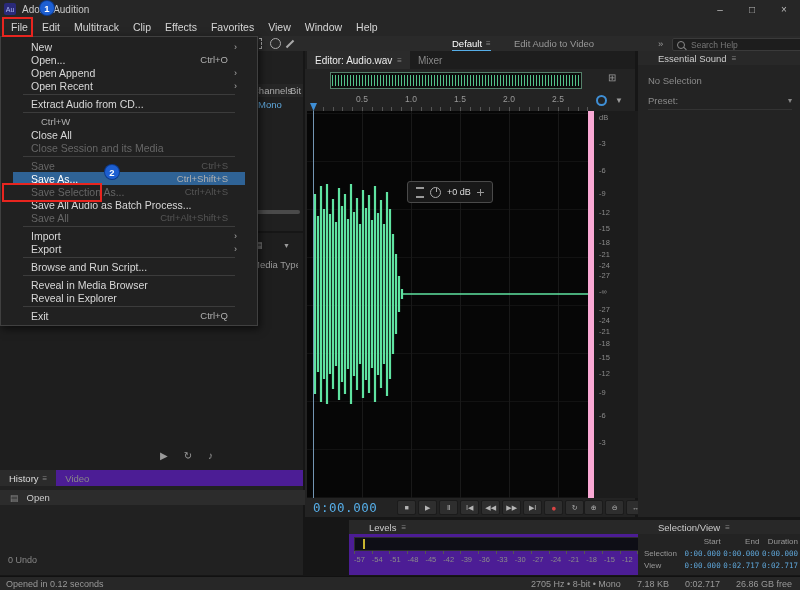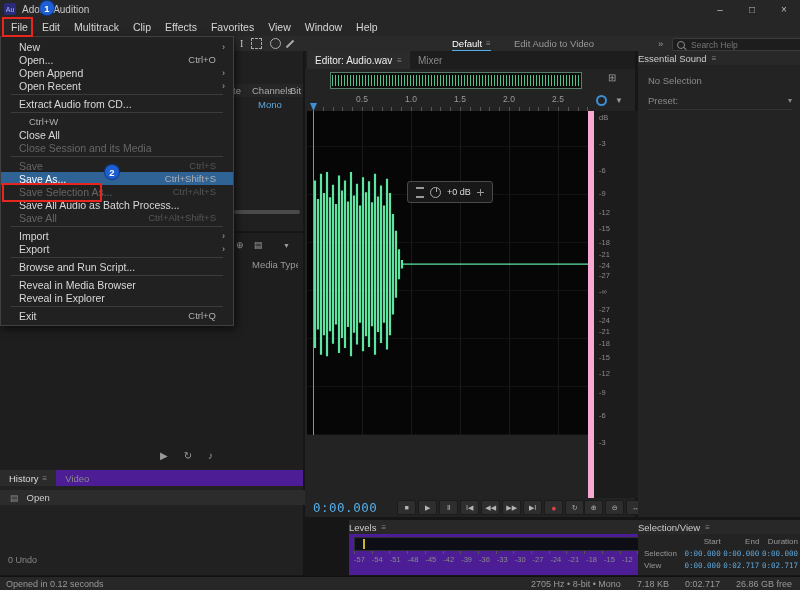--- a/index.html
+++ b/index.html
@@ -68,21 +68,21 @@
   .overview-settings{position:absolute;left:303px;top:21px;font-size:10px;color:#999;}
   .ruler{position:absolute;left:2px;top:40px;width:281px;height:20px;border-bottom:1px solid #3a3a3a;}
   .ruler-label{position:absolute;top:3px;transform:translateX(-50%);font-size:8.5px;color:#999;}
   .ruler-ticks{position:absolute;left:6px;right:0;bottom:0;height:4px;
                background:repeating-linear-gradient(90deg,#555 0 1px,transparent 1px 9.8px);}
   .playhead-head{position:absolute;left:3px;bottom:0;width:7px;height:8px;background:#3f8fd6;
                  clip-path:polygon(0 0,100% 0,50% 100%);}
   .monitor-icons{position:absolute;left:291px;top:44px;display:flex;gap:8px;align-items:center;}
   .blue-dot{width:7px;height:7px;border:2px solid #3f8fd6;border-radius:50%;}
   .funnel-glyph{font-size:8px;color:#999;}
-  .canvas{position:absolute;left:2px;top:60px;width:281px;height:324px;background:#060606;
+  .canvas{position:absolute;left:2px;top:60px;width:281px;height:387px;background:#060606;
           background-image:repeating-linear-gradient(90deg,#191919 0 1px,transparent 1px 49px),
                            repeating-linear-gradient(0deg,#121212 0 1px,transparent 1px 48px);
           background-position:6px 0,0 0;}
   .playhead-line{position:absolute;left:6px;top:0;bottom:0;width:1px;background:#8ab4d8;opacity:.8;}
   .wave-svg{position:absolute;inset:0;color:var(--wave_green);}
   .db-ruler{position:absolute;left:283px;top:60px;width:47px;height:387px;background:#1c1c1c;border-left:6px solid #f9a8d4;}
   .db-label{position:absolute;left:5px;font-size:7.5px;color:#8a8a8a;}
   .hud{position:absolute;left:100px;top:70px;height:20px;display:flex;align-items:center;gap:6px;
        background:rgba(25,25,25,.95);border:1px solid #4a4a4a;border-radius:3px;padding:0 8px;}
   .hud-fader-icon{width:8px;height:7px;border-top:2px solid #999;border-bottom:2px solid #999;}
@@ -94,21 +94,21 @@
   .hud-pin-icon::after{content:"";position:absolute;left:0;top:3px;width:7px;height:1px;background:#999;}
   .transport{position:absolute;left:2px;top:447px;width:326px;height:19px;display:flex;align-items:center;}
   .time-display{font-family:"DejaVu Sans Mono",monospace;font-size:12.5px;color:var(--accent);margin-left:6px;letter-spacing:.5px;}
   .transport-buttons{display:flex;gap:2px;margin-left:20px;}
   .tbtn{width:17px;height:13px;display:flex;align-items:center;justify-content:center;font-size:7px;color:#b5b5b5;
         background:#2e2e2e;border:1px solid #1b1b1b;border-radius:2px;white-space:nowrap;overflow:hidden;}
   .tbtn.record{color:var(--record_red);font-size:8.5px;}
   .zoom-tools{display:flex;gap:2px;margin-left:auto;margin-right:3px;}
   
   .levels-panel{position:absolute;left:305px;top:520px;width:330px;height:55px;background:#4c1d95;margin-left:44px;}
-  .panel-header{height:14px;display:flex;align-items:center;gap:5px;padding-left:0;font-size:9.5px;color:#ccc;background:#282828;}
+  .panel-header{height:14px;display:flex;align-items:center;gap:5px;padding-left:20px;font-size:9.5px;color:#ccc;background:#282828;}
   .meter{position:absolute;left:5px;top:17px;width:318px;height:12px;background:#0e0e16;border:1px solid #2e2e2e;}
   .meter-line{position:absolute;left:8px;top:1px;bottom:1px;width:2px;background:#c8b430;}
   .levels-ticks{position:absolute;left:5px;top:31px;width:320px;height:3px;
                 background:repeating-linear-gradient(90deg,#555 0 1px,transparent 1px 17.7px);}
   .levels-scale{position:absolute;left:5px;top:35px;width:320px;display:flex;justify-content:space-between;font-size:7.5px;color:#8a8a8a;}
   
   .es-panel{position:absolute;left:638px;top:51px;width:162px;height:466px;background:#232323;}
   .es-empty{position:absolute;left:10px;top:24px;font-size:9.5px;color:#8a8a8a;}
   .es-preset-row{position:absolute;left:10px;top:44px;right:8px;display:flex;justify-content:space-between;
                  align-items:center;font-size:9.5px;color:#8a8a8a;border-bottom:1px solid #333;padding-bottom:3px;}
@@ -117,21 +117,21 @@
   .sv-h{color:#999;text-align:right;}
   .sv-rowlabel{color:#999;text-align:left;padding-left:4px;}
   .sv-val{color:var(--value_blue);text-align:right;font-family:"DejaVu Sans Mono",monospace;font-size:7.5px;}
   
   .statusbar{position:absolute;left:0;top:576px;width:800px;height:14px;background:#272727;border-top:1px solid #111;
              display:flex;align-items:center;font-size:9px;color:#999;}
   .status-left{padding-left:6px;}
   .status-right{margin-left:auto;display:flex;gap:16px;padding-right:8px;}
   
   .file-menu{position:absolute;left:0;top:36px;width:232px;background:#212121;border:1px solid #404040;
-             box-shadow:2px 3px 8px rgba(0,0,0,.6);padding:3px 0;z-index:40;}
+             box-shadow:2px 3px 8px rgba(0,0,0,.6);padding:3px 12px;z-index:40;}
   .menu-row{height:13px;display:flex;align-items:center;padding:0 8px 0 18px;font-size:10.5px;color:#d8d8d8;}
   .mi-label{flex:1;white-space:nowrap;overflow:hidden;}
   .mi-shortcut{color:#b0b0b0;font-size:9.5px;margin-left:10px;white-space:nowrap;}
   .mi-arrow{width:9px;text-align:right;color:#b0b0b0;font-size:9px;}
   .menu-row.highlight{background:#2f6396;color:#fff;}
   .menu-row.disabled{color:#666;}
   .menu-row.disabled .mi-shortcut{color:#555;}
   .menu-row.separator{height:5px;padding:0;position:relative;}
   .menu-row.separator::after{content:"";position:absolute;left:10px;right:10px;top:2px;border-top:1px solid #3c3c3c;}
   

